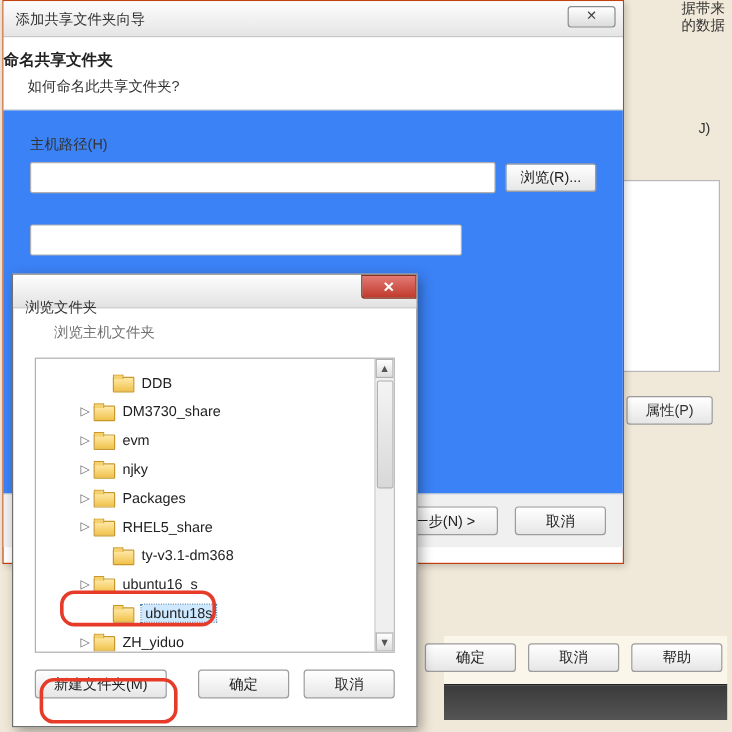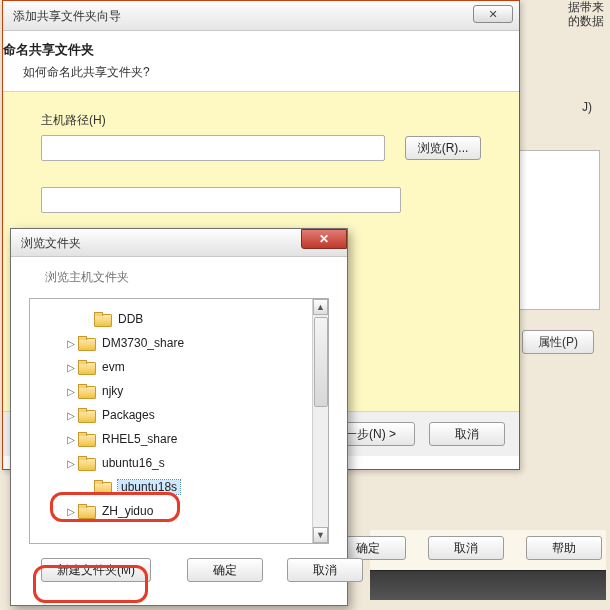--- a/index.html
+++ b/index.html
@@ -3,41 +3,41 @@
 <meta charset="utf-8">
 <style>
   * { box-sizing: border-box; font-family: "Microsoft YaHei", "Segoe UI", Tahoma, sans-serif; }
   body { margin:0; width:610px; height:610px; background:#f0e8d8; overflow:hidden; position:relative; }
   .bg-sidetext { position:absolute; right:6px; top:0; font-size:12px; color:#333; line-height:14px; text-align:left; }
   .right-panel { position:absolute; right:10px; top:150px; width:90px; height:160px; border:1px solid #b8b8b8; background:#fff; }
   .right-prop-btn { position:absolute; right:16px; top:330px; width:72px; height:24px; background:linear-gradient(#fff,#e6e6e6); border:1px solid #9c9c9c; border-radius:3px; font-size:12px; color:#333; text-align:center; line-height:22px; }
   .bottom-bar-bg { position:absolute; left:370px; right:4px; top:530px; height:60px; background:#fbf6ea; }
   .bottom-bar-bg2 { position:absolute; left:370px; right:4px; top:570px; height:30px; background:linear-gradient(#3a3a3a,#555); border-top:1px solid #222; }
   .btn-row { position:absolute; top:536px; right:8px; display:flex; gap:10px; }
-  .win-btn { height:24px; min-width:76px; padding:0 10px; background:linear-gradient(#fff,#e6e6e6); border:1px solid #9c9c9c; border-radius:3px; font-size:12px; color:#222; text-align:center; line-height:22px;margin-left:12px; }
+  .win-btn { height:24px; min-width:76px; padding:0 10px; background:linear-gradient(#fff,#e6e6e6); border:1px solid #9c9c9c; border-radius:3px; font-size:12px; color:#222; text-align:center; line-height:22px; }
 
   
   .wizard { position:absolute; left:2px; top:0; width:518px; height:470px; background:#fff; border:1px solid #c2410c; box-shadow:2px 2px 6px rgba(0,0,0,.2); }
   .wizard .titlebar { height:30px; background:linear-gradient(#fdfdfd,#e5e5e5); border-bottom:1px solid #c8c8c8; position:relative; }
   .wizard .titlebar .title { font-size:12px; color:#333; padding:7px 10px; }
   .wizard .titlebar .close { position:absolute; right:6px; top:4px; width:40px; height:18px; border:1px solid #8a8a8a; border-radius:3px; background:linear-gradient(#fff,#dcdcdc); color:#444; font-size:11px; text-align:center; line-height:16px; }
   .wizard .head { background:#fff; padding:10px 0; border-bottom:1px solid #d4d4d4; }
   .wizard .head .h1 { font-size:13px; font-weight:bold; color:#222; }
   .wizard .head .h2 { font-size:12px; color:#333; margin-top:5px; margin-left:20px; }
-  .wizard .body { background:#fef9c3; padding:20px 38px; height:320px; border-bottom:1px solid #d4d4d4; }
+  .wizard .body { background:#3b82f6; padding:20px 22px; height:320px; border-bottom:1px solid #d4d4d4; }
   .wizard .label { font-size:12px; color:#333; margin-bottom:6px; }
   .wizard .row { display:flex; gap:8px; align-items:center; margin-bottom:26px; }
   .wizard input[type=text] { flex:1; height:26px; border:1px solid #b0b0b0; border-radius:2px; padding:0 6px; font-size:12px; background:#fff; }
   .wizard .footer { padding:10px 14px; background:#f0f0f0; text-align:right; }
   .wizard .footer .win-btn { display:inline-block; margin-left:10px; }
 
   
   .browse { position:absolute; left:10px; top:228px; width:338px; height:378px; background:#fff; border:1px solid #707070; box-shadow:3px 4px 10px rgba(0,0,0,.35); }
   .browse .titlebar { height:28px; background:linear-gradient(#fefefe,#e2e2e2); border-bottom:1px solid #c8c8c8; position:relative; }
-  .browse .titlebar .title { font-size:12px; color:#333; padding:6px 10px; }
+  .browse .titlebar .title { font-size:12px; color:#333; padding:19px 10px; }
   .browse .titlebar .close { position:absolute; right:0; top:0; width:46px; height:20px; background:linear-gradient(#e27a74,#c0392b); border:1px solid #803020; border-bottom-left-radius:3px; color:#fff; text-align:center; line-height:18px; font-size:12px; font-weight:bold; }
   .browse .subtitle { font-size:12px; color:#737373; padding:12px 34px; }
   .browse .tree-wrap { margin:0 18px; height:246px; border:1px solid #b0b0b0; background:#fff; overflow:hidden; position:relative; }
   .browse .tree { padding:8px 0 4px 0; font-size:12px; color:#222; }
   .browse .tree .item { display:flex; align-items:center; height:24px; white-space:nowrap; }
   .browse .tree .expander { width:14px; text-align:center; color:#666; font-size:10px; visibility:hidden; }
   .browse .tree .expander.visible { visibility:visible; }
   .browse .tree .folder-icon { width:18px; height:14px; margin-right:6px; position:relative; }
   .browse .tree .folder-icon::before { content:""; position:absolute; left:0; top:2px; width:16px; height:11px; background:linear-gradient(#ffe9a8,#f0c24b); border:1px solid #c8992a; border-radius:1px; }
   .browse .tree .folder-icon::after { content:""; position:absolute; left:0; top:0; width:7px; height:3px; background:#f6d16f; border:1px solid #c8992a; border-bottom:none; border-radius:1px 1px 0 0; }
@@ -129,20 +129,25 @@
         <div class="item" style="padding-left: 34px;">
           <span class="expander visible">▷</span>
           <span class="folder-icon"></span>
           <span class="label">Packages</span>
         </div>
         <div class="item" style="padding-left: 34px;">
           <span class="expander visible">▷</span>
           <span class="folder-icon"></span>
           <span class="label">RHEL5_share</span>
         </div>
+        <div class="item" style="padding-left: 50px;">
+          <span class="expander"></span>
+          <span class="folder-icon"></span>
+          <span class="label">ty-v3.1-dm368</span>
+        </div>
         <div class="item" style="padding-left: 34px;">
           <span class="expander visible">▷</span>
           <span class="folder-icon"></span>
           <span class="label">ubuntu16_s</span>
         </div>
         <div class="item selected" style="padding-left: 50px;">
           <span class="expander"></span>
           <span class="folder-icon"></span>
           <span class="label">ubuntu18s</span>
         </div>

